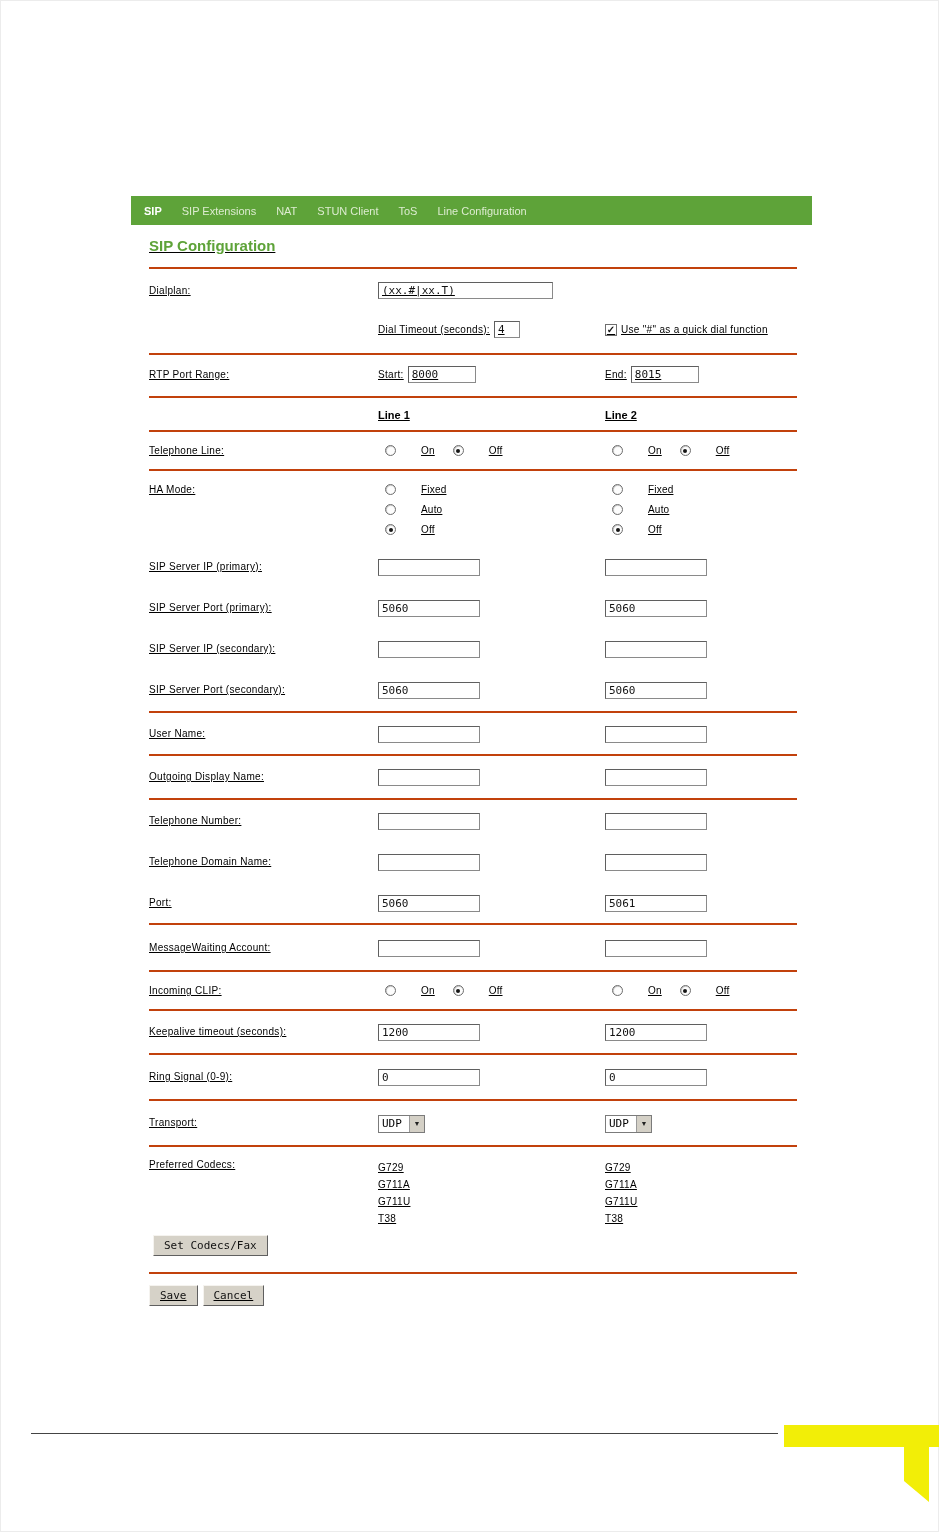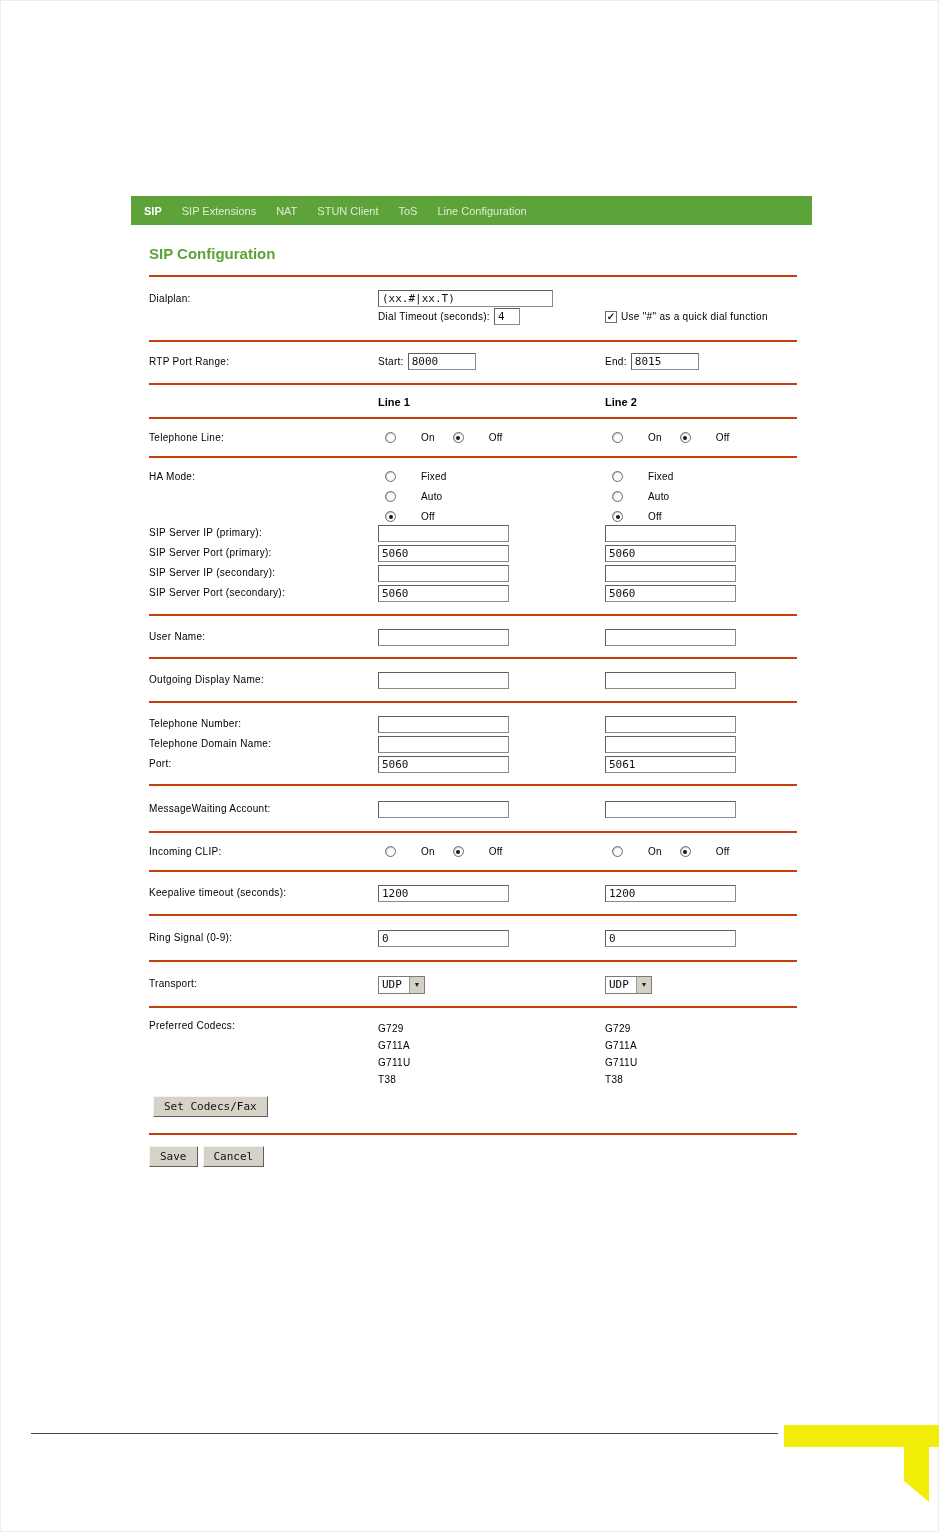--- a/index.html
+++ b/index.html
@@ -15,21 +15,21 @@
     position:absolute; left:130px; top:195px; width:681px; height:29px;
     background:#5ea339; display:flex; align-items:center;
   }
   .tab {
     color:#ddecd0; font-size:11px; padding:0 10px; cursor:pointer; white-space:nowrap;
   }
   .tab:first-child { padding-left:13px; }
   .tab.active { color:#ffffff; font-weight:bold; }
 
   
-  .content { position:absolute; left:148px; top:244px; width:648px; }
+  .content { position:absolute; left:148px; top:236px; width:648px;text-decoration:underline; }
   .page-title { font-size:15px; font-weight:bold; color:#5ea339; margin-bottom:13px; }
 
   .section { border-top:2px solid #c2410c; }
   .sec-dialplan   { padding:13px 0 15px; }
   .sec-rtp        { padding:11px 0 13px; }
   .sec-lineheader { padding:11px 0 9px; }
   .sec-telline    { padding:13px 0 13px; }
   .sec-hasip      { padding:13px 0 12px; }
   .sec-userpass   { padding:11px 0 11px; }
   .sec-outgoing   { padding:11px 0 12px; }
@@ -37,33 +37,33 @@
   .sec-msgwait    { padding:13px 0 13px; }
   .sec-clip       { padding:13px 0 13px; }
   .sec-keepalive  { padding:11px 0 12px; }
   .sec-ring       { padding:12px 0 13px; }
   .sec-transport  { padding:12px 0 12px; }
   .sec-codecs     { padding:12px 0 16px; }
   .sec-actions    { padding:11px 0 0; }
 
   .row { display:grid; grid-template-columns:229px 227px 192px; align-items:center; }
   .row.top { align-items:start; }
-  .row + .row { margin-top:1px; }
+  .row + .row { margin-top:22px; }
 
   .lbl { font-size:10px; letter-spacing:0.3px; color:#000; }
   .lbl-bold { font-size:11px; font-weight:bold; }
   .inline { display:flex; align-items:center; gap:4px; }
 
   
   .txt {
     height:17px; background:#fff; border:1px solid #8a8a8a;
     border-top-color:#5f5f5f; border-left-color:#5f5f5f;
     font-family:"DejaVu Sans Mono", monospace; font-size:11px; padding:0 3px; color:#111;
   }
-  .w-std { width:131px; }
+  .w-std { width:102px; }
   .w-dialplan { width:175px; }
   .w-tiny { width:26px; }
   .w-port { width:68px; }
 
   .radio {
     width:11px; height:11px; border-radius:50%; flex:0 0 11px;
     border:1px solid #6e6e6e; background:#fdfdfd;
     display:inline-flex; align-items:center; justify-content:center;
     box-shadow:inset 0.5px 0.5px 1px rgba(0,0,0,0.35); cursor:pointer;
   }

